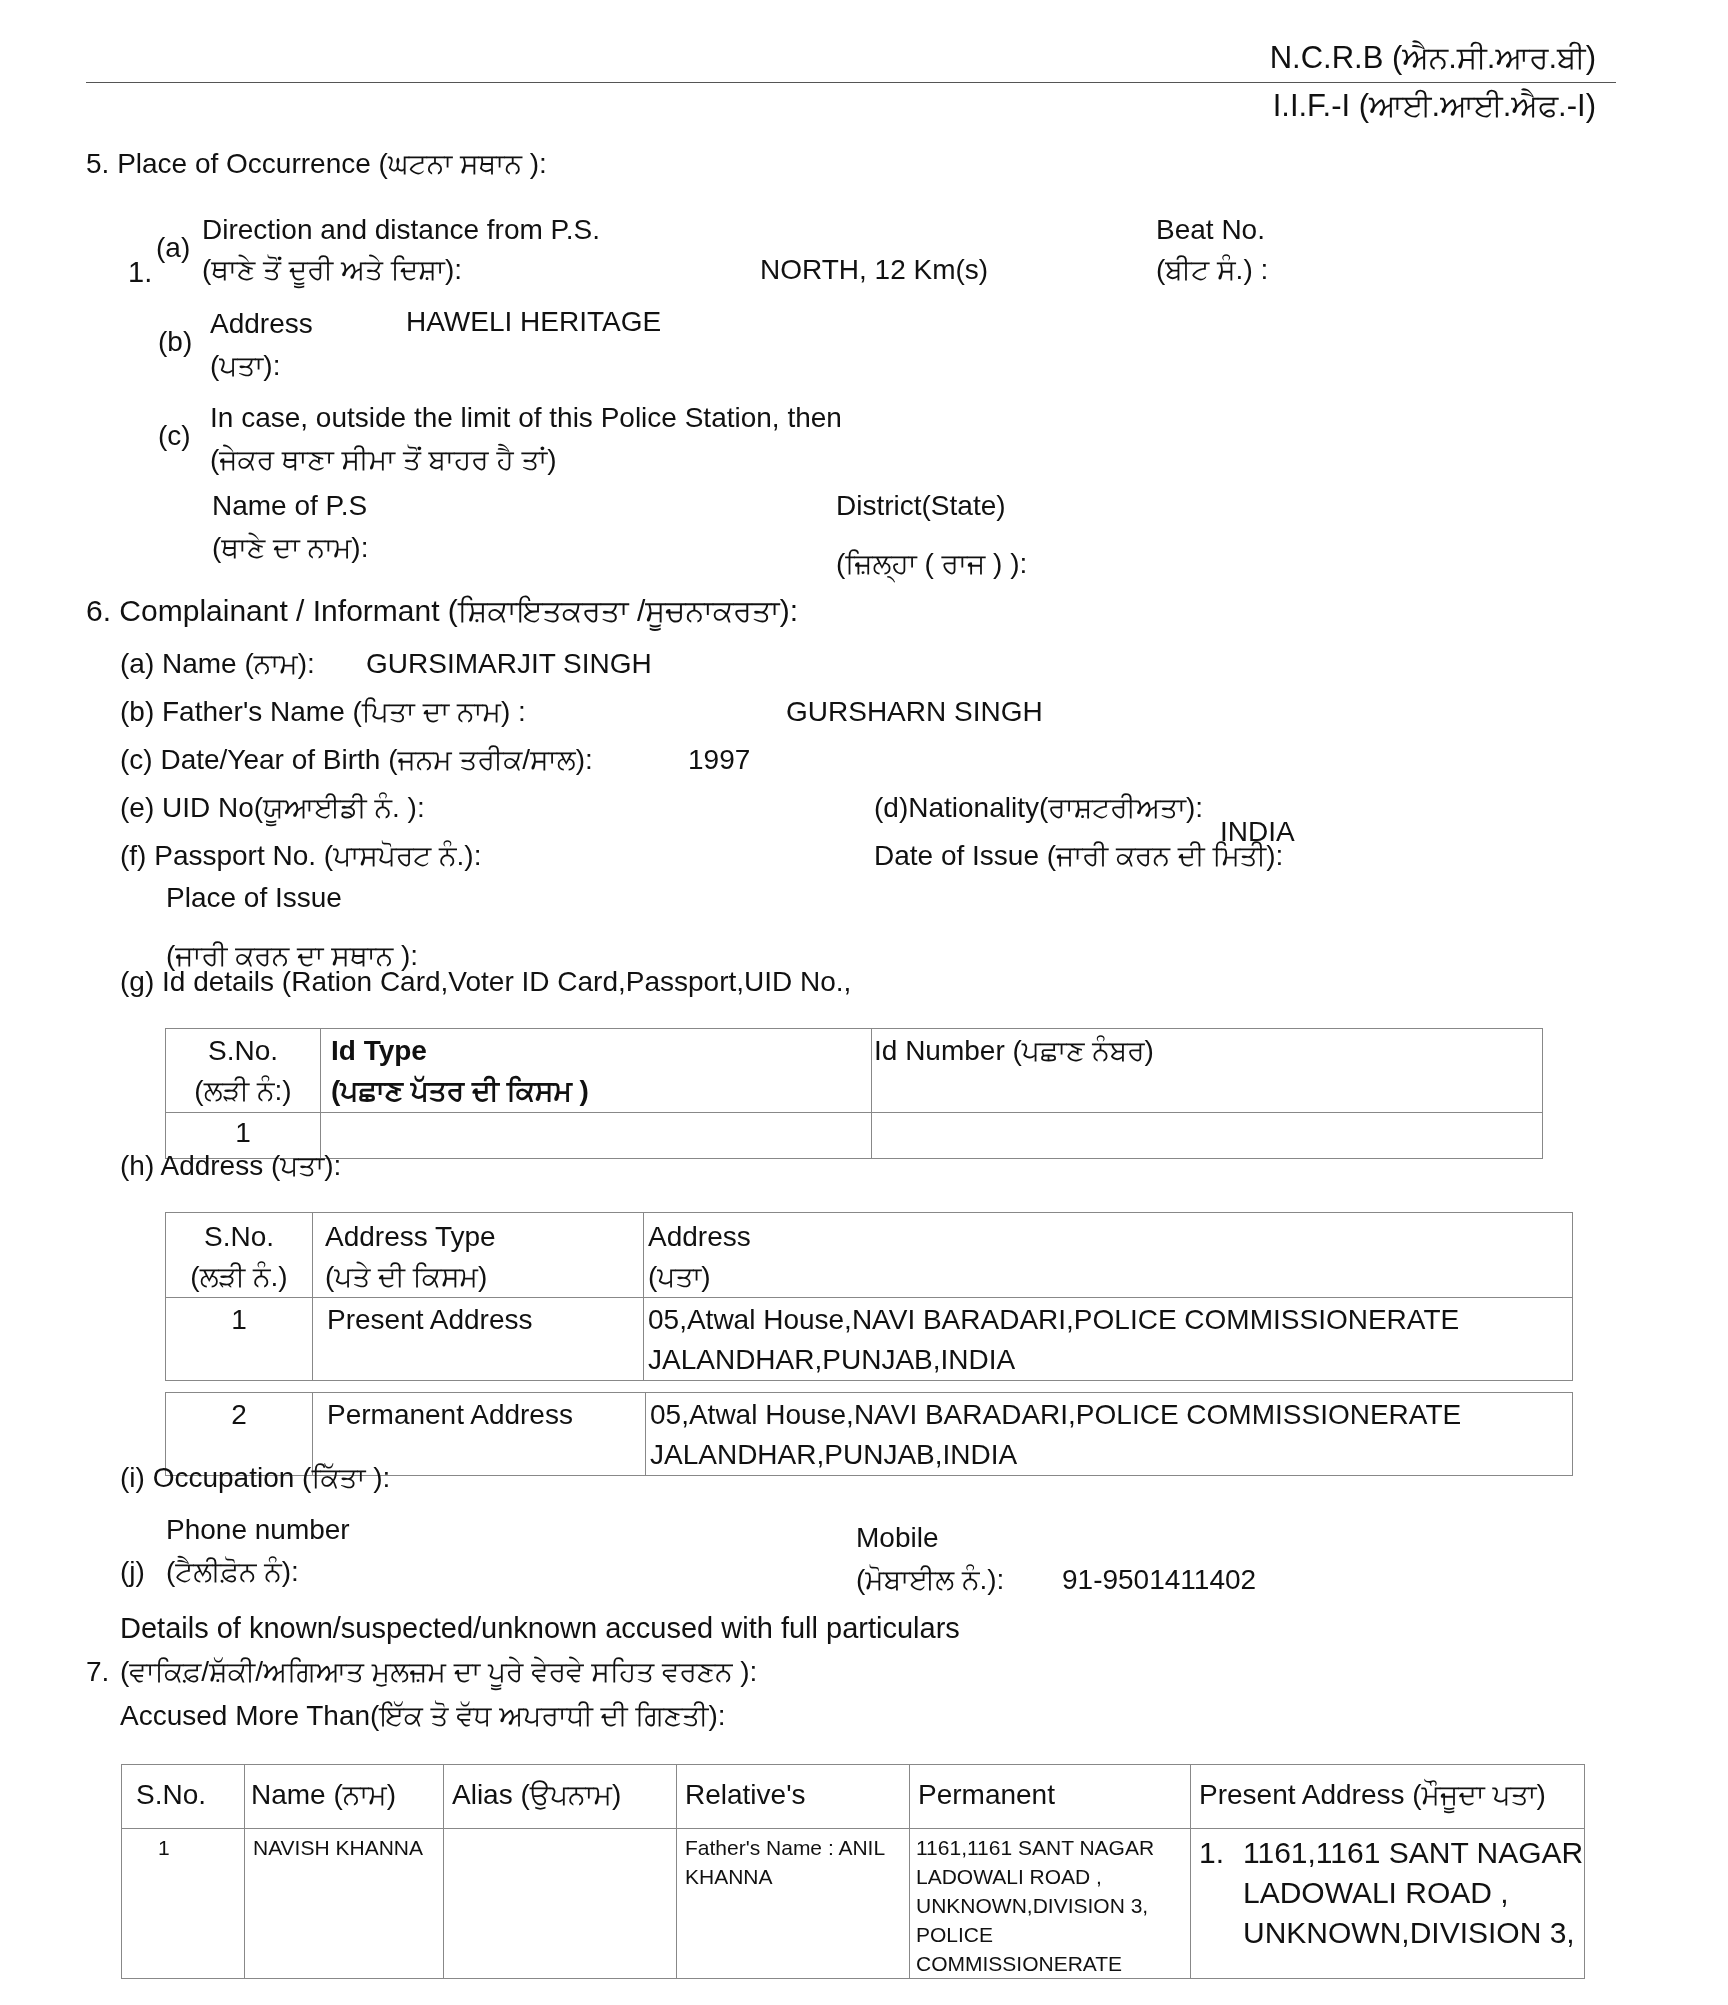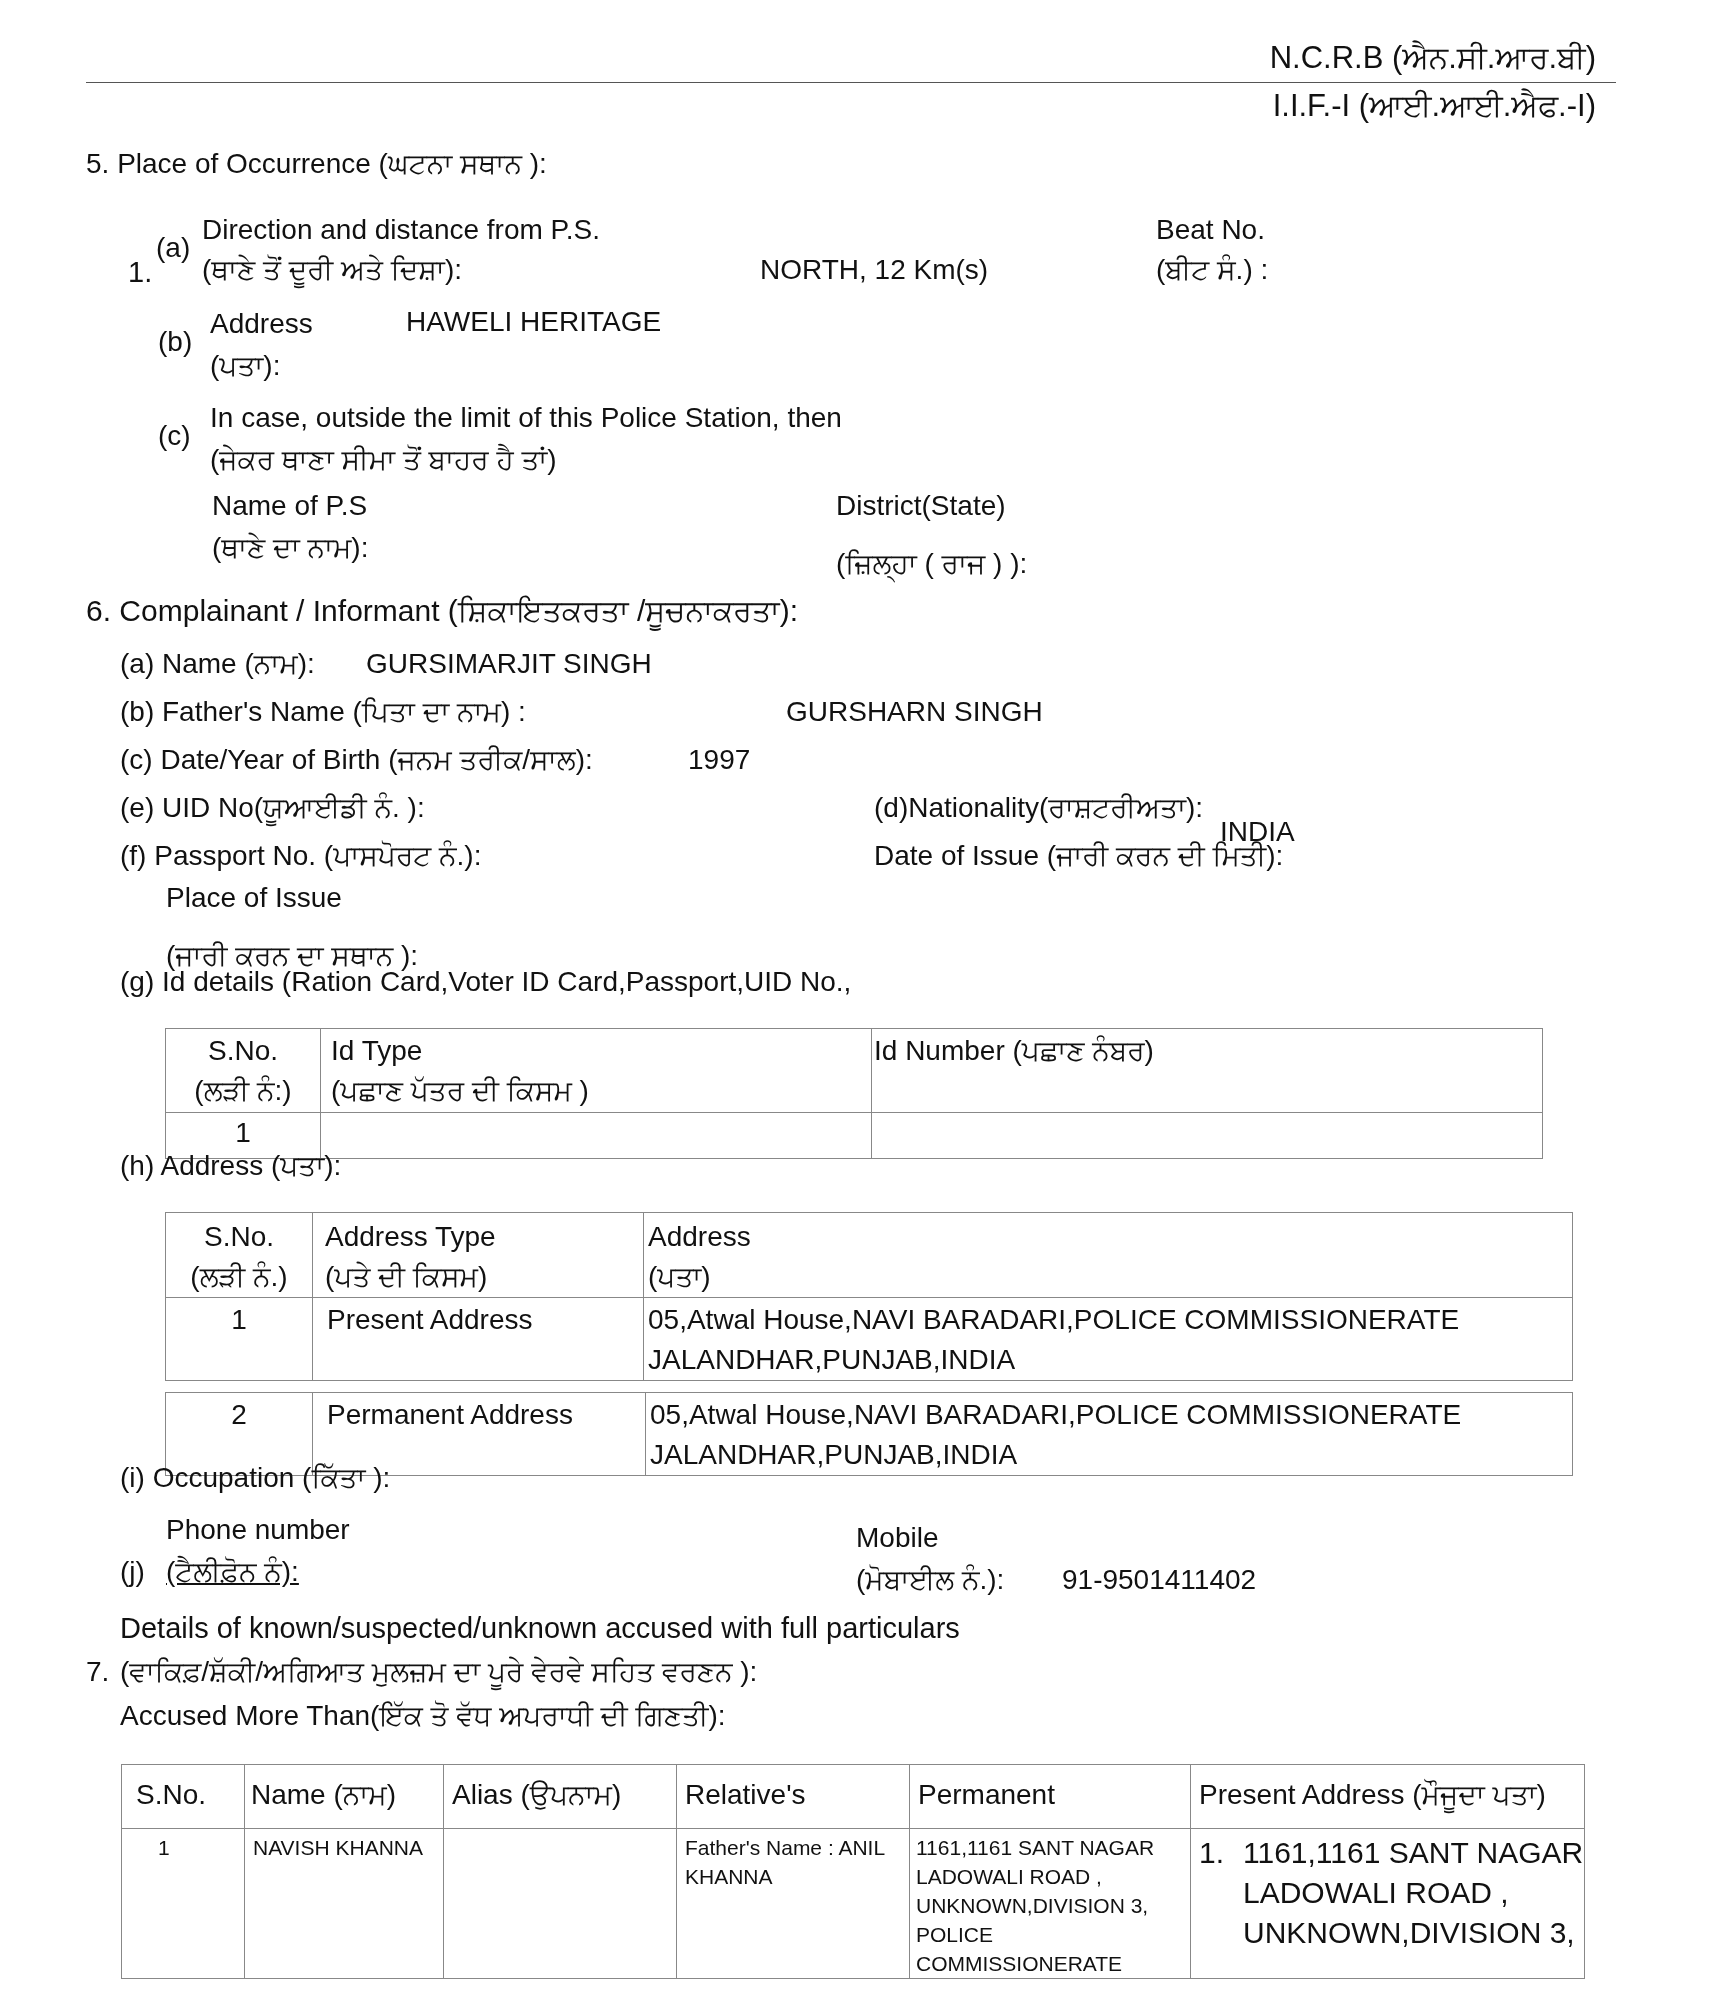--- a/index.html
+++ b/index.html
@@ -63,21 +63,21 @@
 <div class="abs t28" style="left:166px; top:940px;">(ਜਾਰੀ ਕਰਨ ਦਾ ਸਥਾਨ ):</div>
 <div class="abs t28" style="left:120px; top:966px;">(g) Id details (Ration Card,Voter ID Card,Passport,UID No.,</div>
 
 <table class="t28" style="left:165px; top:1008px; width:1378px;">
   <tbody>
       <tr style="height:84px;">
     <td class="cell-c lh" style="width:154px; padding-top:2px;">
       <div>S.No.</div>
       <div>(ਲੜੀ ਨੰ:)</div>
     </td>
-    <td class="lh" style="width:540px; padding:2px 0 0 10px;">
+    <td class="lh" style="width:540px; padding:2px 0 0 10px;font-weight:bold;">
       <div>Id Type</div>
       <div>(ਪਛਾਣ ਪੱਤਰ ਦੀ  ਕਿਸਮ )</div>
     </td>
     <td class="lh" style="padding:2px 0 0 2px;">
       <div>Id Number (ਪਛਾਣ ਨੰਬਰ)</div>
     </td>
   </tr>
   <tr style="height:46px;">
     <td class="cell-c" style="padding-top:4px;">1</td>
     <td></td>
@@ -124,21 +124,21 @@
       <div>05,Atwal House,NAVI BARADARI,POLICE COMMISSIONERATE</div>
       <div>JALANDHAR,PUNJAB,INDIA</div>
     </td>
   </tr>
 </tbody>
   </table>
 
 <div class="abs t28" style="left:120px; top:1462px;">(i) Occupation (ਕਿੱਤਾ ):</div>
 <div class="abs t28" style="left:166px; top:1514px;">Phone number</div>
 <div class="abs t28" style="left:120px; top:1556px;">(j)</div>
-<div class="abs t28" style="left:166px; top:1556px;text-decoration:underline;">(ਟੈਲੀਫ਼ੋਨ ਨੰ):</div>
+<div class="abs t28" style="left:166px; top:1556px;">(ਟੈਲੀਫ਼ੋਨ ਨੰ):</div>
 <div class="abs t28" style="left:856px; top:1522px;">Mobile</div>
 <div class="abs t28" style="left:856px; top:1564px;">(ਮੋਬਾਈਲ ਨੰ.):</div>
 <div class="abs t28" style="left:1062px; top:1564px;">91-9501411402</div>
 
 <div class="abs t29" style="left:120px; top:1612px;">Details of known/suspected/unknown accused with full particulars</div>
 <div class="abs t28" style="left:86px; top:1656px;">7.</div>
 <div class="abs t28" style="left:120px; top:1656px;">(ਵਾਕਿਫ਼/ਸ਼ੱਕੀ/ਅਗਿਆਤ ਮੁਲਜ਼ਮ ਦਾ ਪੂਰੇ ਵੇਰਵੇ ਸਹਿਤ ਵਰਣਨ ):</div>
 <div class="abs t28" style="left:120px; top:1700px;">Accused More Than(ਇੱਕ ਤੋ ਵੱਧ ਅਪਰਾਧੀ ਦੀ ਗਿਣਤੀ):</div>
 
 <table style="left:121px; top:1744px; width:1464px;">

